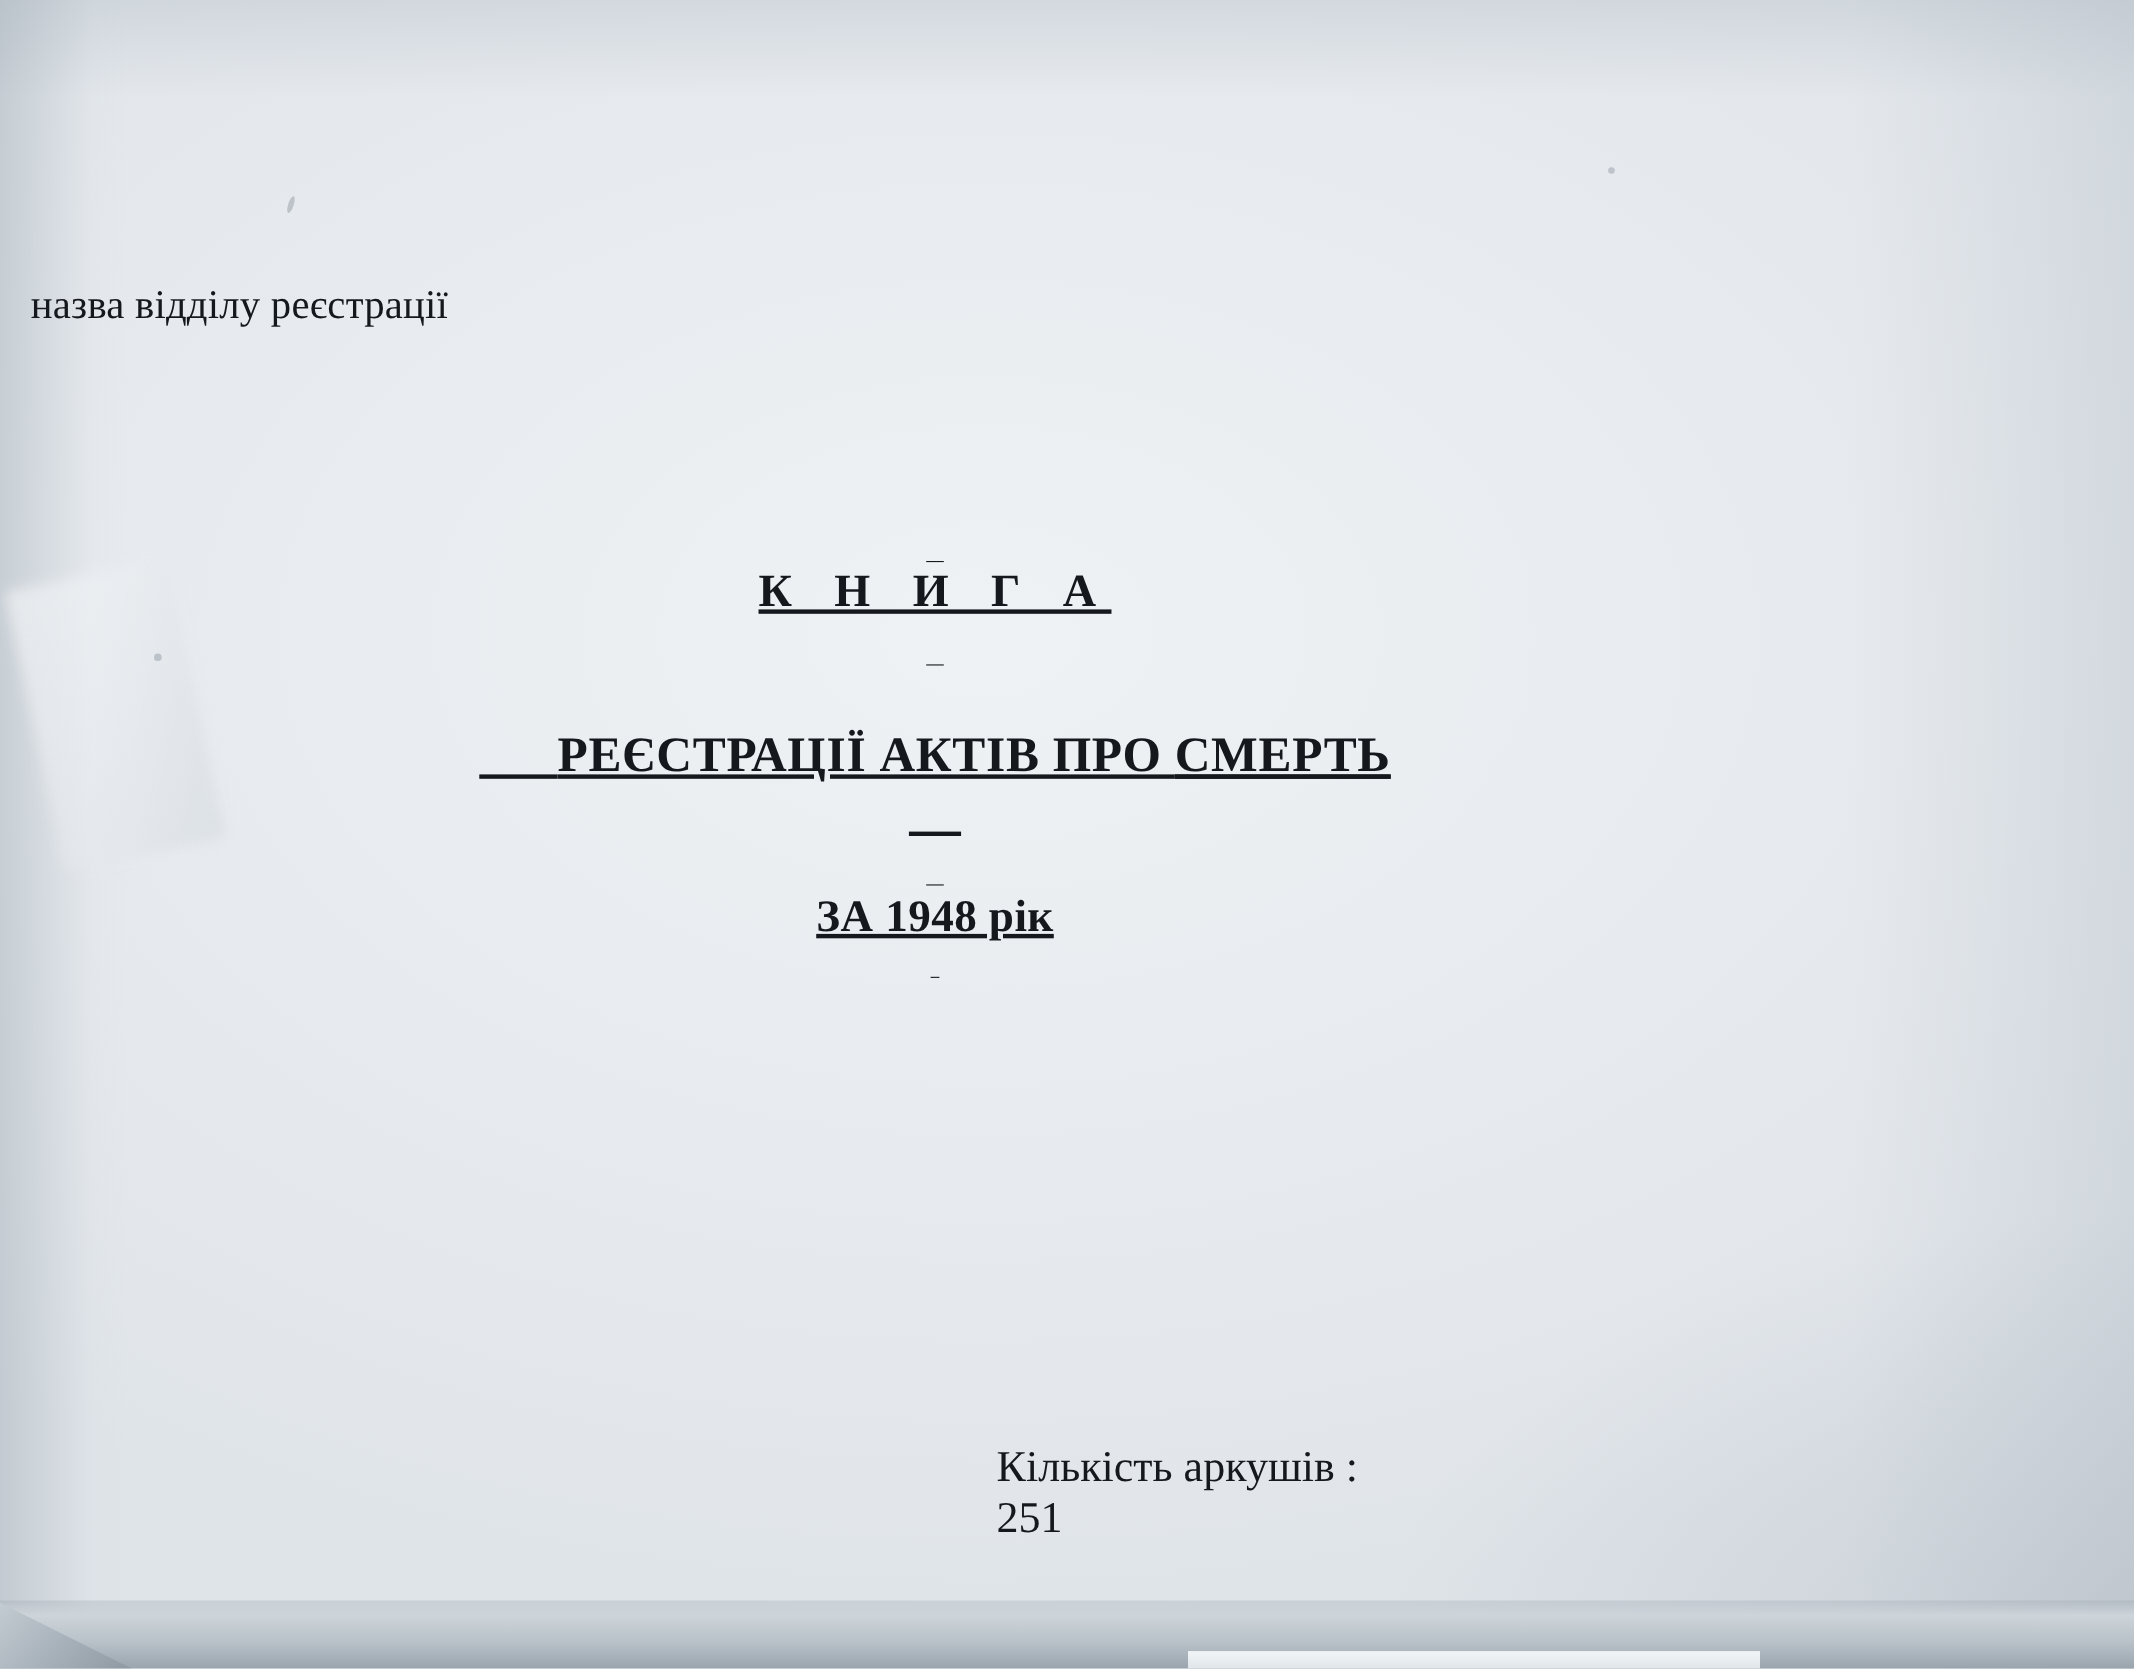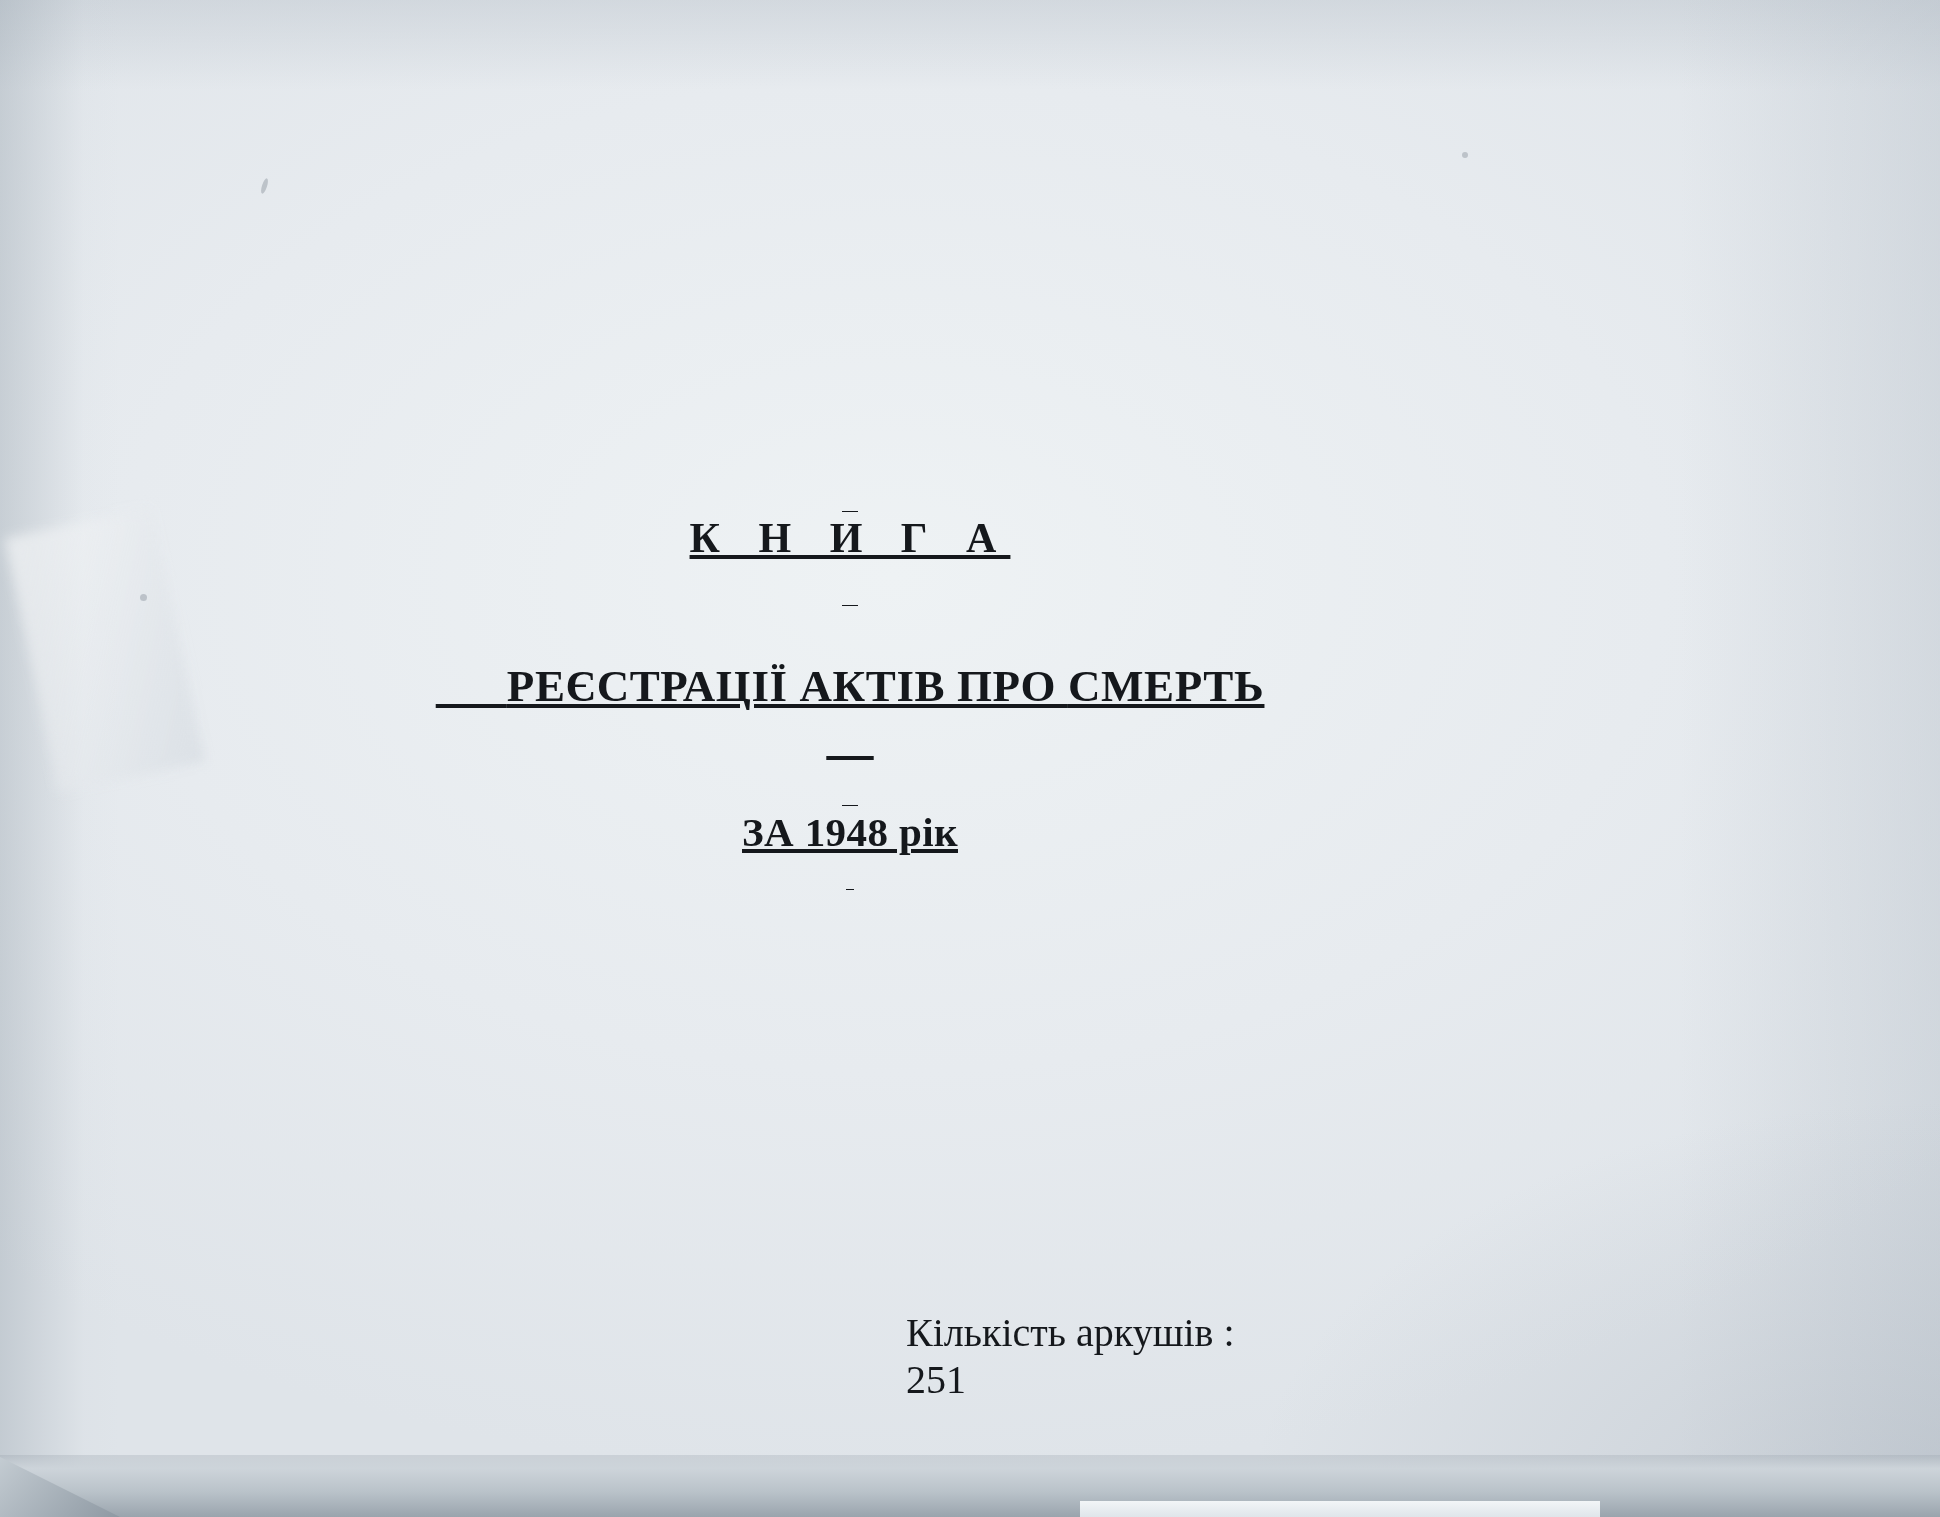--- a/index.html
+++ b/index.html
@@ -166,20 +166,21 @@
   <div class="tone-left"></div>
   <div class="tone-right"></div>
   <div class="tone-bottomright"></div>
   <div class="crease"></div>
 
   <div class="speck" style="left:262px; top:178px; width:5px; height:16px; transform:rotate(18deg);"></div>
   <div class="speck" style="left:140px; top:594px; width:7px; height:7px;"></div>
   <div class="speck" style="left:1462px; top:152px; width:6px; height:6px;"></div>
 
   <div class="doc-text header-block">
+    <div class="header-sub">назва відділу реєстрації</div>
   </div>
 
   <div class="doc-text title-block">
     <div class="title-kniga">К Н И Г А</div>
     <div class="title-main">
       <span>РЕЄСТРАЦІЇ АКТІВ ПРО </span><span class="underlined">СМЕРТЬ</span>
     </div>
     <div class="title-year">ЗА 1948 рік</div>
   </div>
 

